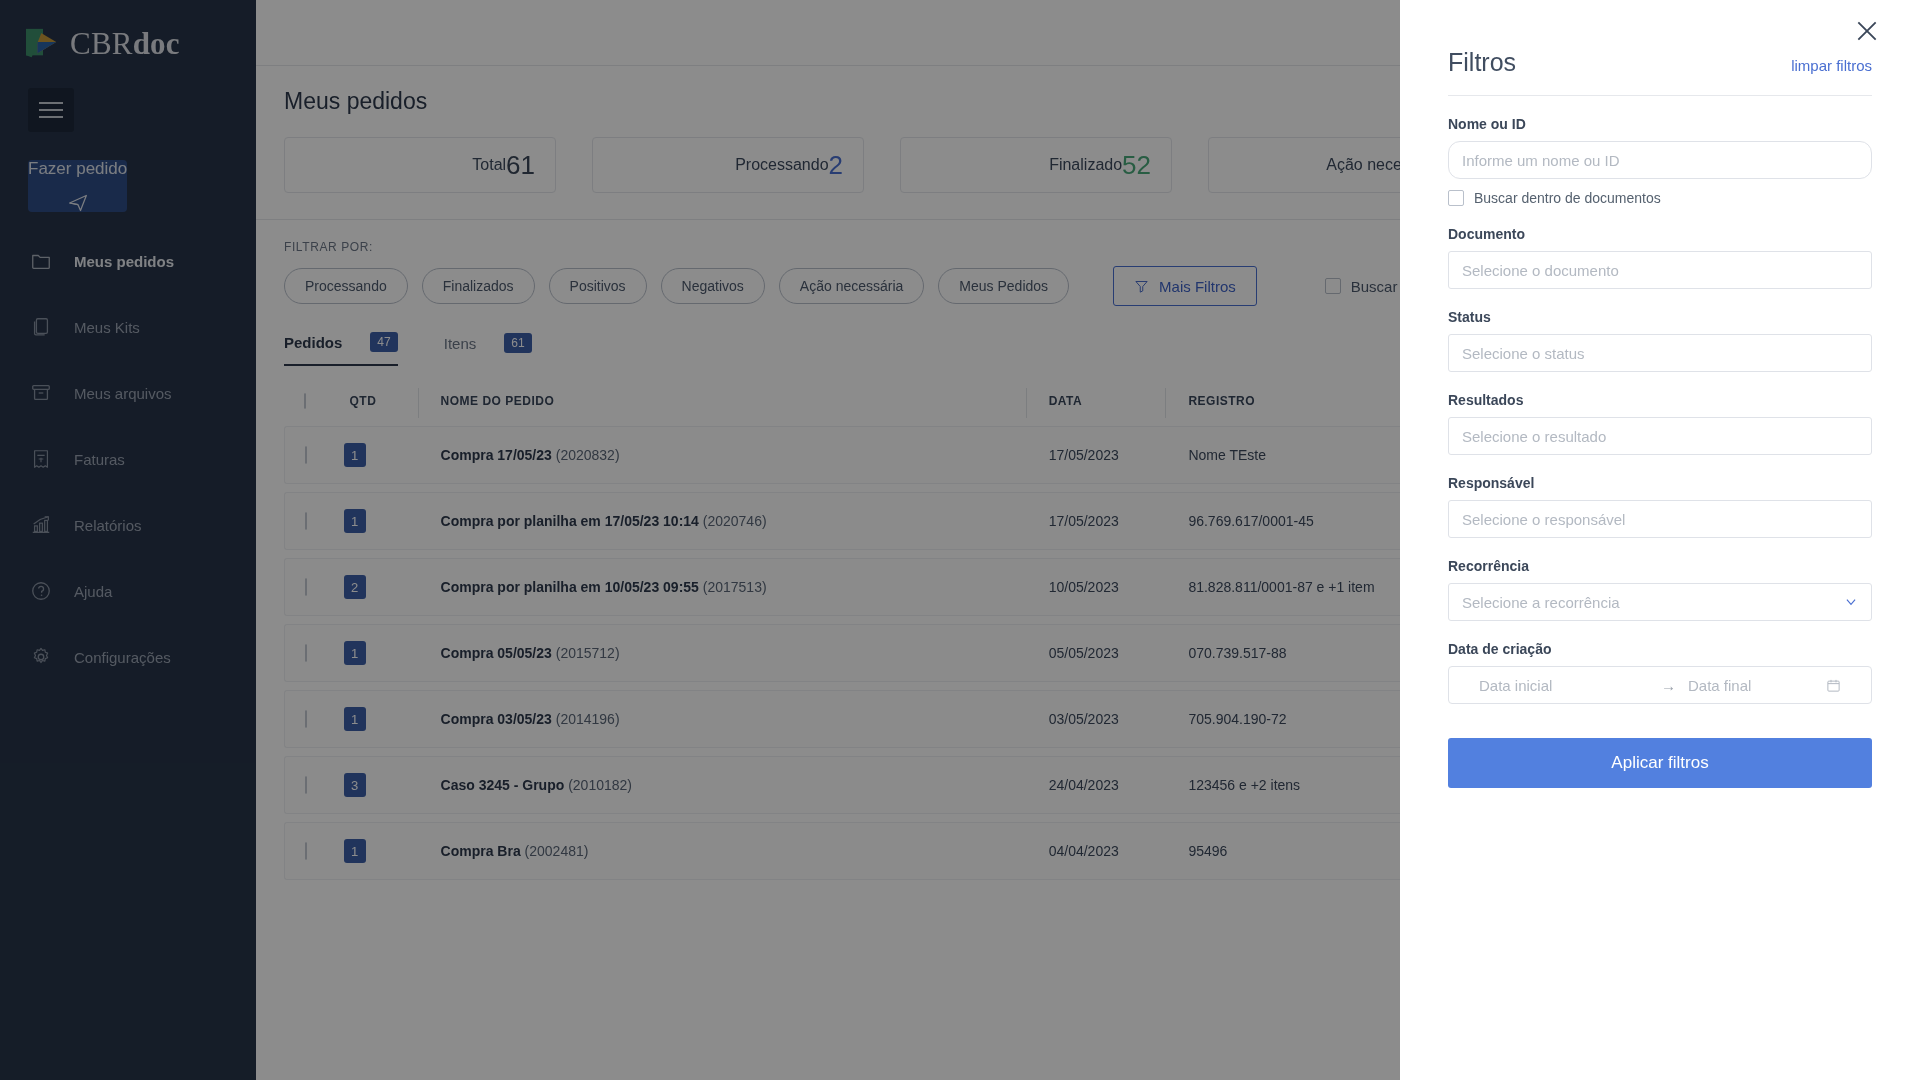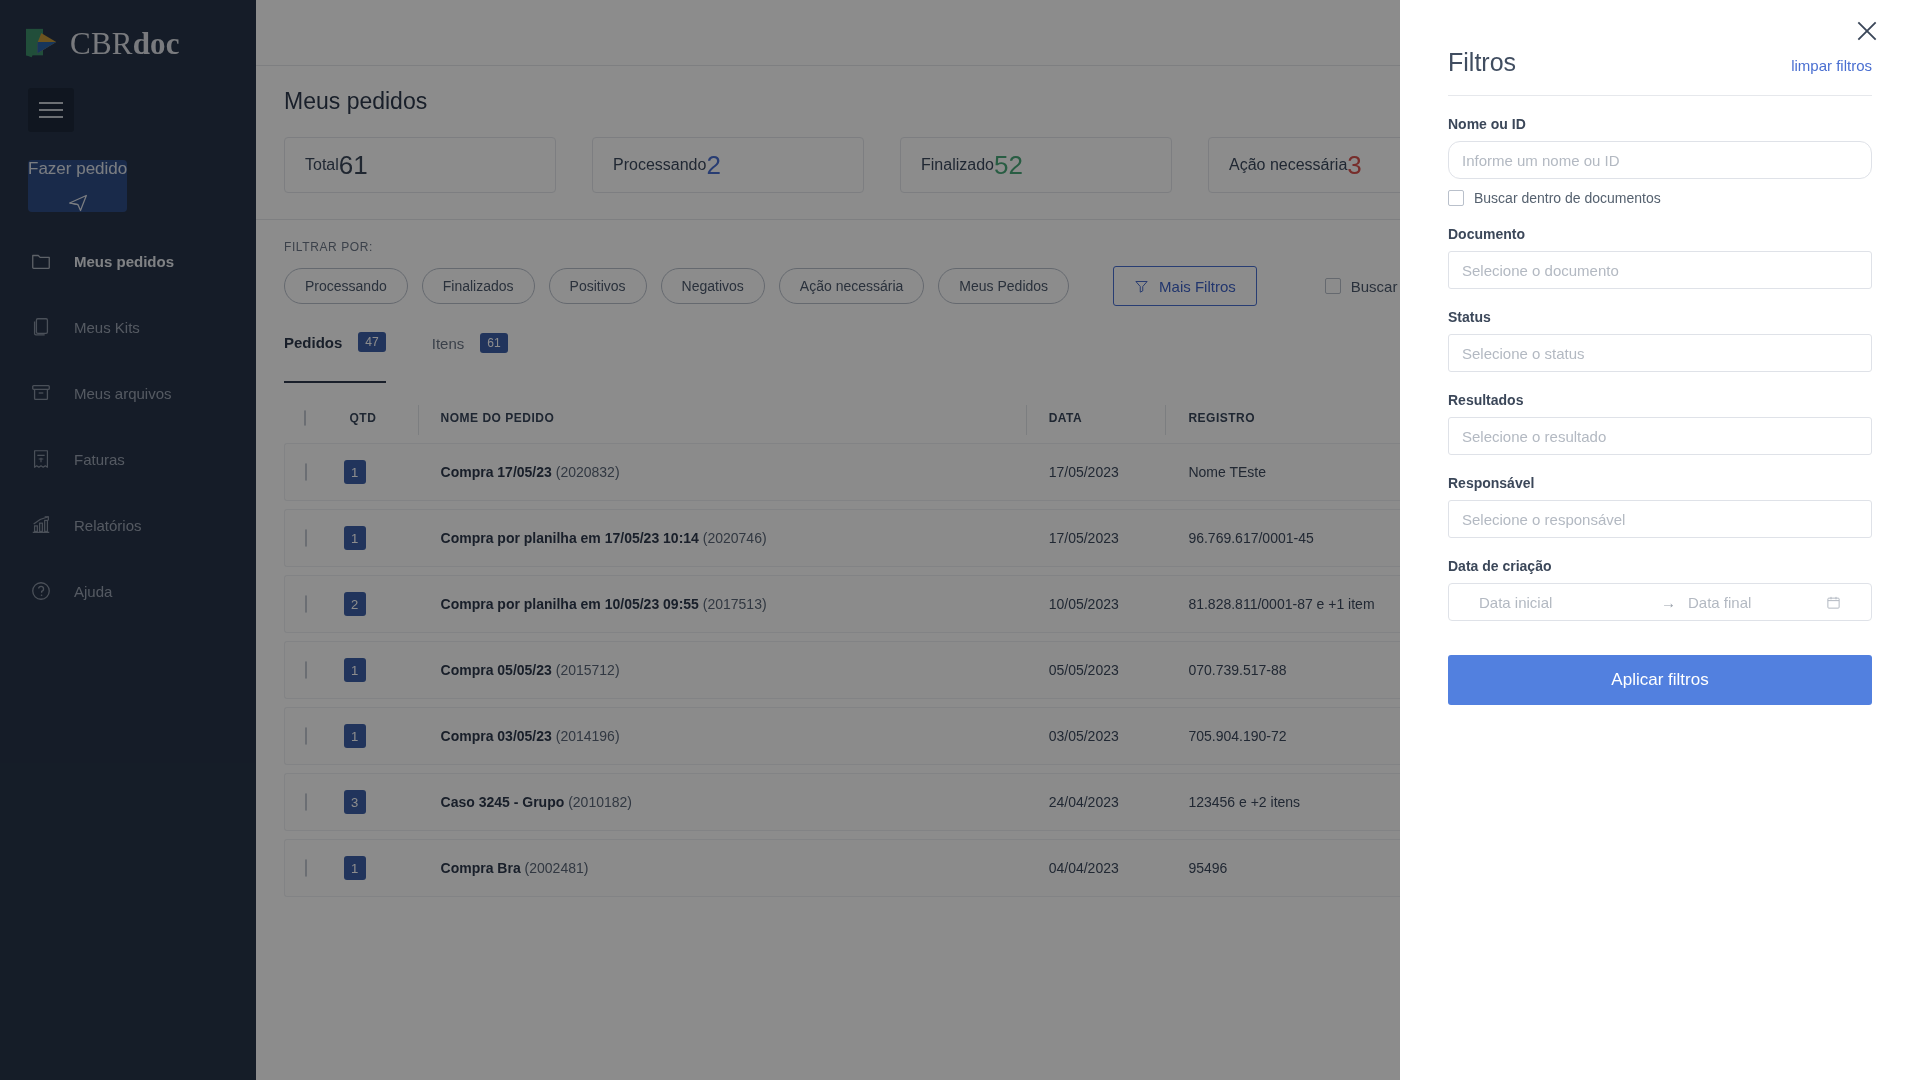--- a/index.html
+++ b/index.html
@@ -81,21 +81,21 @@
   .content { padding: 0 0 0 28px; }
   .page-title {
     font-size: 23px; color: #2e3a4d; font-weight: 400;
     padding: 22px 0 0 0;
   }
 
   .cards { display: flex; gap: 36px; margin-top: 22px; }
   .card {
     width: 272px; height: 56px;
     border: 1px solid #e3e6eb; border-radius: 4px;
-    display: flex; align-items: center; justify-content: flex-start;
+    display: flex; align-items: center; justify-content: flex-end;
     padding: 0 20px;
     background: #fff;
   }
   .card-label { font-size: 16px; color: #3c4a5e; }
   .card-value { font-size: 26px; font-weight: 300; }
 
   .filters-divider { margin-top: 26px; border-top: 1px solid #e6e8ec; width: 1664px; margin-left: -28px; }
 
   .filter-bar-label {
     margin-top: 20px;
@@ -120,21 +120,21 @@
   .search-in-docs {
     display: flex; align-items: center; gap: 10px;
     margin-left: 54px; color: #4d5a6d; font-size: 15px;
   }
   .cbx {
     width: 16px; height: 16px; border: 1px solid #b9c0cb;
     border-radius: 2px; background: #fff; display: inline-block; flex: none;
   }
 
   .tabs { display: flex; gap: 46px; margin-top: 26px; }
-  .tab { display: flex; align-items: center; gap: 16px; padding-bottom: 29px; cursor: pointer; }
+  .tab { display: flex; align-items: center; gap: 28px; padding-bottom: 12px; cursor: pointer; }
   .tab .tab-label { font-size: 15px; color: #6c7787; }
   .tab.active .tab-label { color: #2e3a4d; font-weight: 700; }
   .tab.active { border-bottom: 2px solid #2e3a4d; }
   .badge {
     background: #3d5fa8; color: #fff; font-size: 12px;
     border-radius: 3px; padding: 3px 7px; min-width: 24px; text-align: center;
   }
 
   table.orders { width: 1400px; border-collapse: separate; border-spacing: 0 8px; margin-top: 14px; }
   table.orders th {
@@ -317,20 +317,27 @@
 
       <div class="nav-item" style="margin-top:20px;">
         <svg class="nav-ico" viewBox="0 0 24 24">
           <circle cx="12" cy="12" r="9" fill="none" stroke="#9aa3b2" stroke-width="1.4"></circle>
           <path d="M9.4 9.3 a2.7 2.7 0 1 1 3.3 3 v1.5" fill="none" stroke="#9aa3b2" stroke-width="1.4"></path>
           <circle cx="12.6" cy="16.6" r=".9" fill="#9aa3b2"></circle>
         </svg>
         <span>Ajuda</span>
       </div>
 
+      <div class="nav-item" style="margin-top:20px;">
+        <svg class="nav-ico" viewBox="0 0 24 24">
+          <circle cx="12" cy="12" r="3" fill="none" stroke="#9aa3b2" stroke-width="1.4"></circle>
+          <path d="M12 2.6 l1.6 2.2 2.6 -.7 .5 2.7 2.5 1 -1.2 2.5 1.2 2.5 -2.5 1 -.5 2.7 -2.6 -.7 -1.6 2.2 -1.6 -2.2 -2.6 .7 -.5 -2.7 -2.5 -1 1.2 -2.5 -1.2 -2.5 2.5 -1 .5 -2.7 2.6 .7 Z" fill="none" stroke="#9aa3b2" stroke-width="1.3" stroke-linejoin="round"></path>
+        </svg>
+        <span>Configurações</span>
+      </div>
 
     </nav>
   </aside>
 
   <section class="main">
     <div class="topbar"></div>
 
     <div class="content">
       <h1 class="page-title">Meus pedidos</h1>
 
@@ -565,20 +572,29 @@
       </div>
     </div>
 
     <div class="field">
       <div class="field-label">Responsável</div>
       <div class="field-select">
         <span>Selecione o responsável</span>
       </div>
     </div>
 
+    <div class="field">
+      <div class="field-label">Recorrência</div>
+      <div class="field-select">
+        <span>Selecione a recorrência</span>
+        <svg class="chev" viewBox="0 0 24 24">
+          <path d="M5 8 L12 16 L19 8" fill="none" stroke="#4a6fd1" stroke-width="2"></path>
+        </svg>
+      </div>
+    </div>
 
     <div class="field">
       <div class="field-label">Data de criação</div>
       <div class="date-range">
         <span class="dr-from">Data inicial</span>
         <span class="dr-arrow">→</span>
         <span class="dr-to">Data final</span>
         <svg class="cal" viewBox="0 0 24 24">
           <rect x="3" y="5" width="18" height="16" rx="1.5" fill="none" stroke="#b3b9c2" stroke-width="1.6"></rect>
           <path d="M3 9 h18 M8 3 v4 M16 3 v4" fill="none" stroke="#b3b9c2" stroke-width="1.6"></path>

